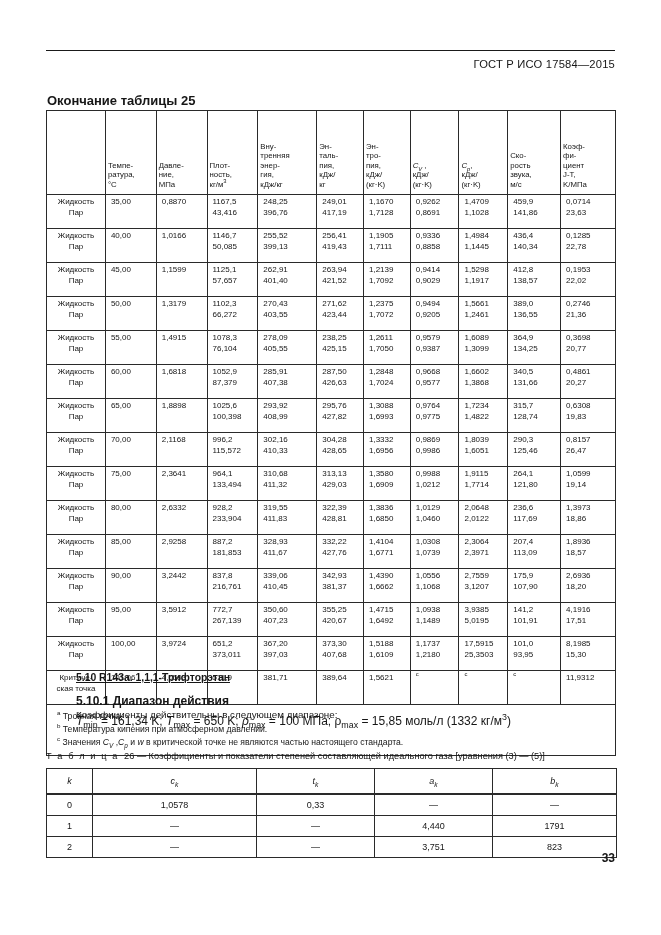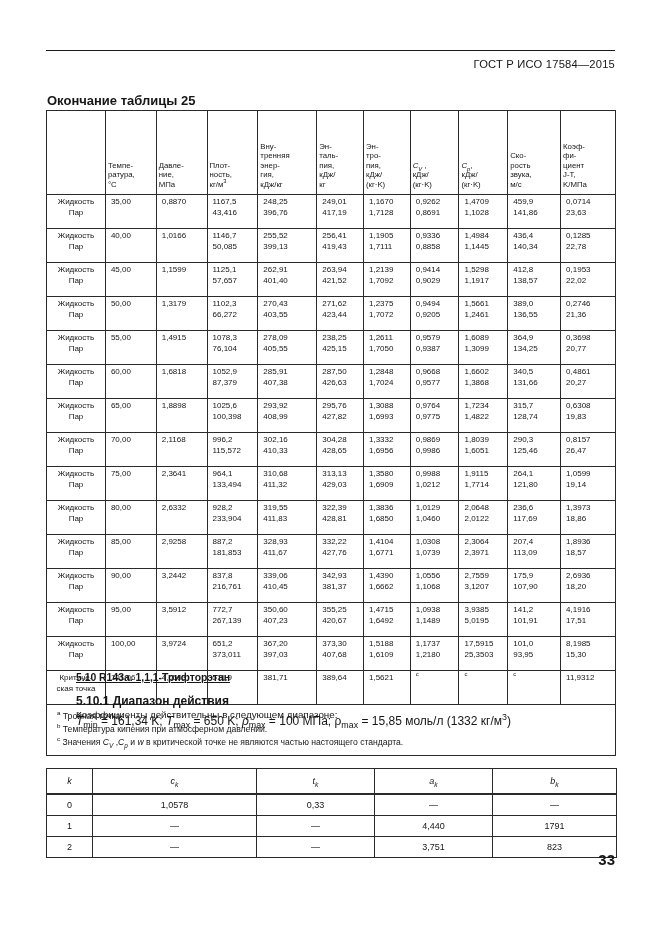--- a/index.html
+++ b/index.html
@@ -184,21 +184,21 @@
   table.t26 tbody td {
     height: 20px;
   }
   table.t26 tbody td.kcol { font-style: normal; }
 
   
   .pagenum {
     position: absolute;
     right: 46px;
     top: 851px;
-    font-size: 15px;
+    font-size: 12px;
     font-weight: bold;
   }
 </style>
 </head>
 <body>
 
 <div class="page">
 
   <div class="header-rule"></div>
   <div class="header">ГОСТ Р ИСО 17584—2015</div>
@@ -858,20 +858,25 @@
     </div>
   </div>
 
   <div class="sec-h1">5.10 R143a. 1,1,1-Трифторэтан</div>
   <div class="sec-h2">5.10.1 Диапазон действия</div>
   <div class="para1">Коэффициенты действительны в следующем диапазоне:</div>
   <div class="para2">
     <span class="ital">T</span><sub>min</sub> = 161,34 K; <span class="ital">T</span><sub>max</sub> = 650 K; <span class="ital">ρ</span><sub>max</sub> = 100 МПа; ρ<sub>max</sub> = 15,85 моль/л (1332 кг/м<sup>3</sup>)
   </div>
 
+  <div class="tbl26-cap">
+    <span class="spaced">Т а б л и ц а</span>&nbsp;
+    <span>26</span>
+    <span>— Коэффициенты и показатели степеней составляющей идеального газа [уравнения (3) — (5)]</span>
+  </div>
 
   <div class="tbl26-wrap">
     <table class="t26">
       <colgroup>
         <col style="width:46px">
         <col style="width:164px">
         <col style="width:118px">
         <col style="width:118px">
         <col style="width:124px">
       </colgroup>

